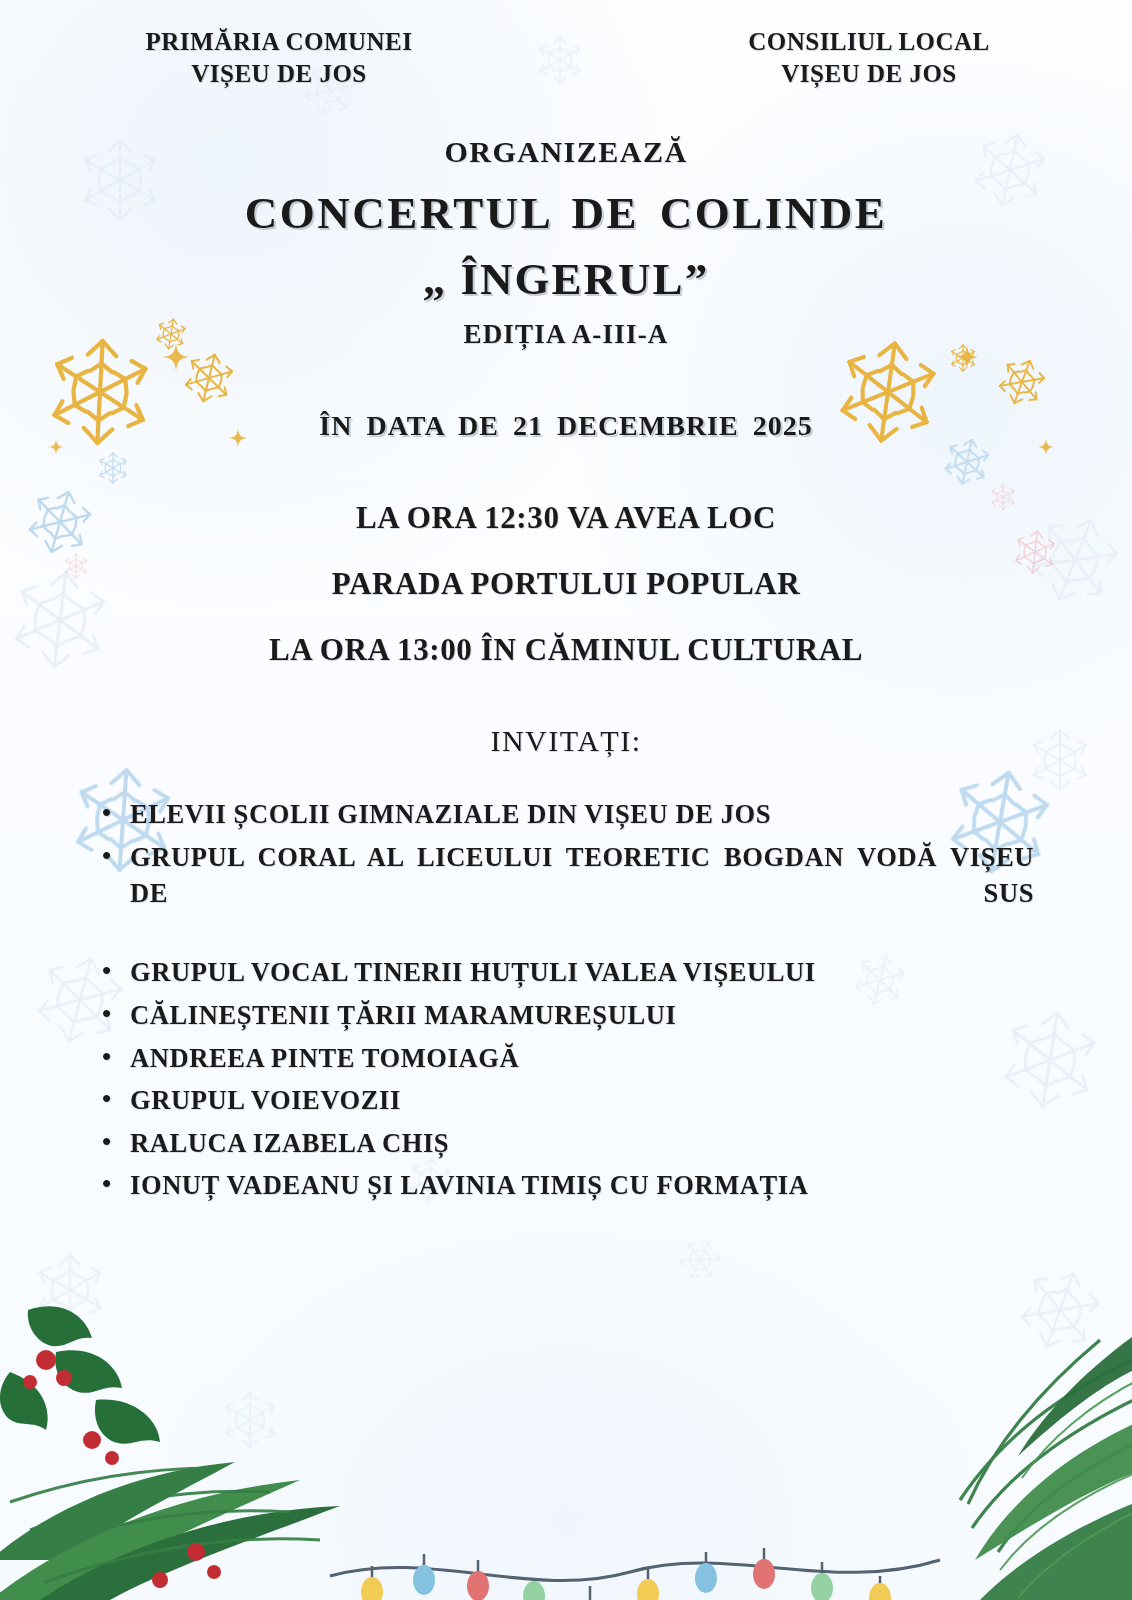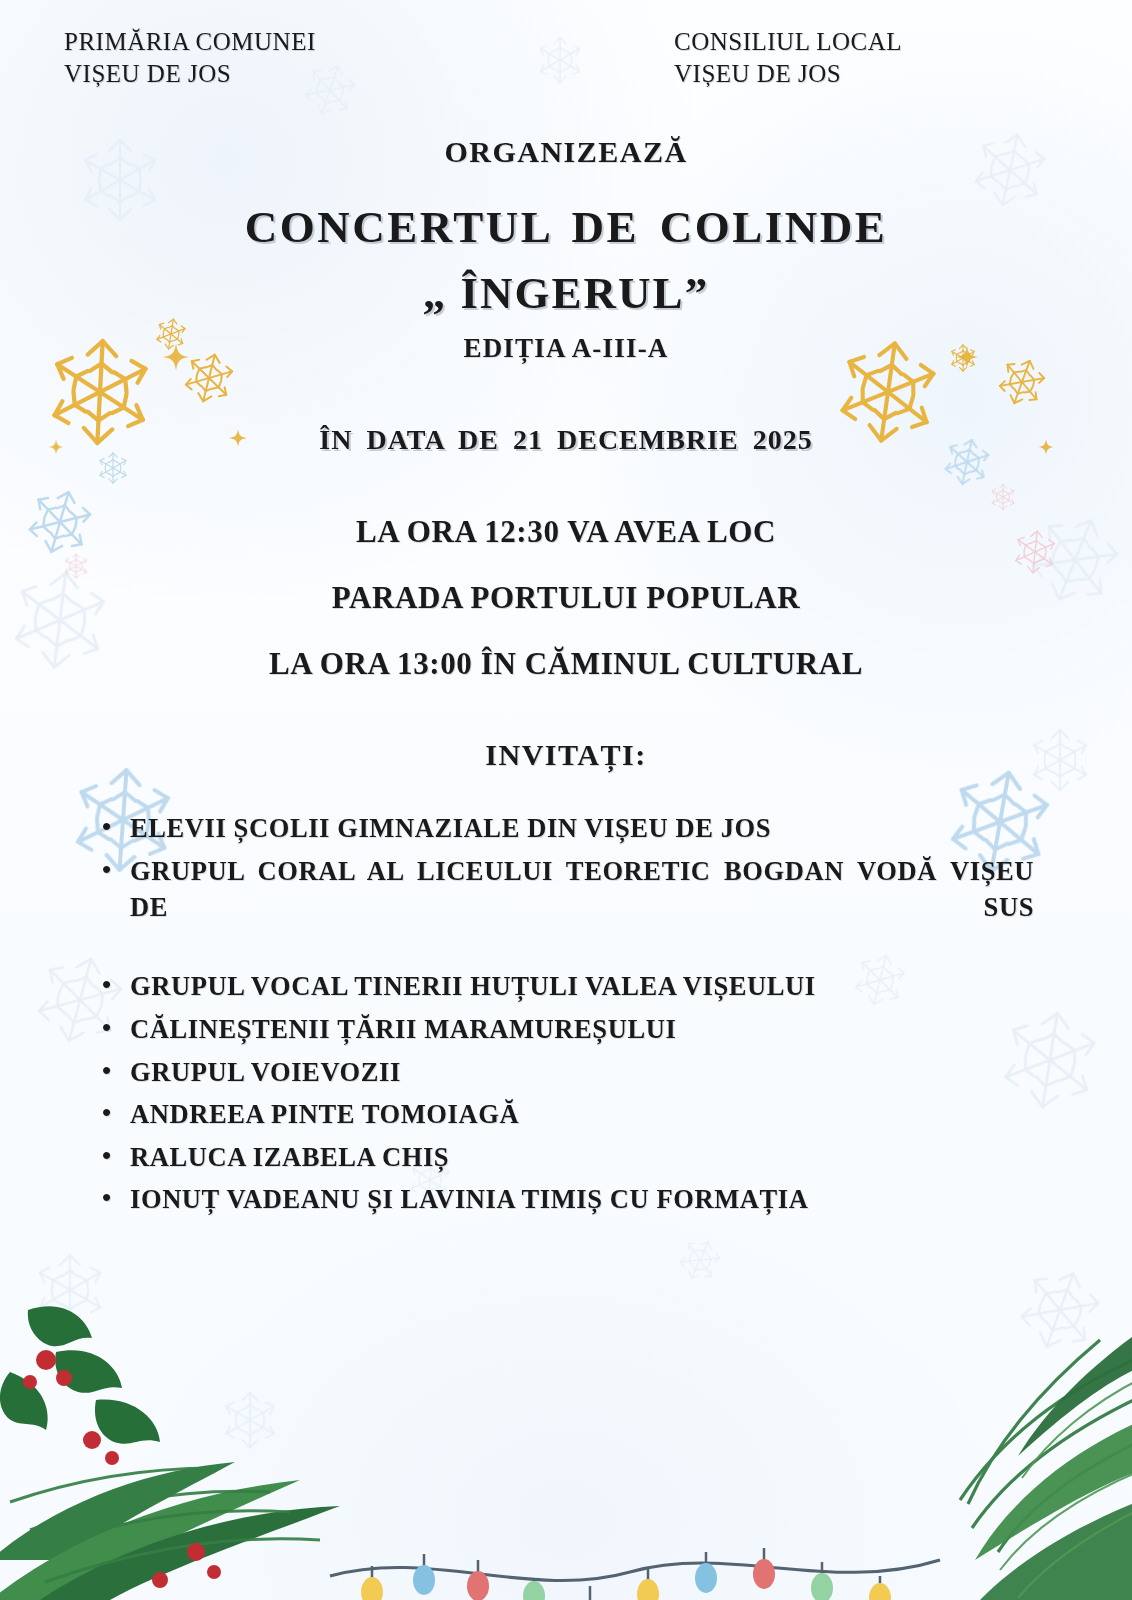--- a/index.html
+++ b/index.html
@@ -43,41 +43,42 @@
     box-sizing: border-box;
     height: 100%;
   }
 
   .header-row {
     display: flex;
     justify-content: space-between;
     align-items: flex-start;
   }
   .header-col {
+    text-align: center;
     line-height: 1.28;
-    font-weight: normal;
+    font-weight: bold;
     font-size: 25px;
     letter-spacing: 0.5px;
     text-shadow: 1px 1px 0 rgba(160,170,185,0.45);
   }
   .header-col.left { width: 430px; margin-left: 18px; }
   .header-col.right { width: 390px; margin-right: 22px; }
   .header-line2 { display: block; }
 
   .center { text-align: center; }
 
   .organizeaza {
     margin-top: 45px;
     font-size: 30px;
     font-weight: bold;
     letter-spacing: 1.5px;
     text-shadow: 1px 1px 0 rgba(160,170,185,0.4);
   }
   .concert-title {
-    margin-top: 32px;
+    margin-top: 18px;
     font-size: 45px;
     font-weight: bold;
     letter-spacing: 2.5px;
     word-spacing: 7px;
     text-shadow: 2px 2px 0 rgba(150,160,178,0.5);
   }
   .concert-name {
     margin-top: 14px;
     font-size: 45px;
     font-weight: bold;
@@ -104,21 +105,21 @@
     font-size: 31px;
     font-weight: bold;
     line-height: 1.55;
     letter-spacing: 0.6px;
     text-shadow: 1px 1px 0 rgba(160,170,185,0.42);
   }
   .schedule div + div { margin-top: 18px; }
   .invitati {
     margin-top: 50px;
     font-size: 30px;
-    font-weight: bold;
+    font-weight: normal;
     letter-spacing: 1.5px;
     text-shadow: 1px 1px 0 rgba(160,170,185,0.42);
   }
 
   ul.guest-list {
     margin: 38px 0 0 0;
     padding: 0 30px 0 84px;
     list-style: none;
   }
   ul.guest-list li {
@@ -362,21 +363,21 @@
       <div>LA ORA 13:00 ÎN CĂMINUL CULTURAL</div>
     </div>
 
     <div class="center invitati">INVITAȚI:</div>
 
     <ul class="guest-list">
       <li>ELEVII ȘCOLII GIMNAZIALE DIN VIȘEU DE JOS</li>
       <li class="justify">GRUPUL CORAL AL LICEULUI TEORETIC BOGDAN VODĂ VIȘEU DE SUS</li>
       <li>GRUPUL VOCAL TINERII HUȚULI VALEA VIȘEULUI</li>
       <li>CĂLINEȘTENII ȚĂRII MARAMUREȘULUI</li>
+      <li>ANDREEA PINTE TOMOIAGĂ</li>
       <li>GRUPUL VOIEVOZII</li>
-      <li>ANDREEA PINTE TOMOIAGĂ</li>
       <li>RALUCA IZABELA CHIȘ</li>
       <li>IONUȚ VADEANU ȘI LAVINIA TIMIȘ CU FORMAȚIA</li>
     </ul>
 
 
   </div>
 </div>
 
 </body></html>

